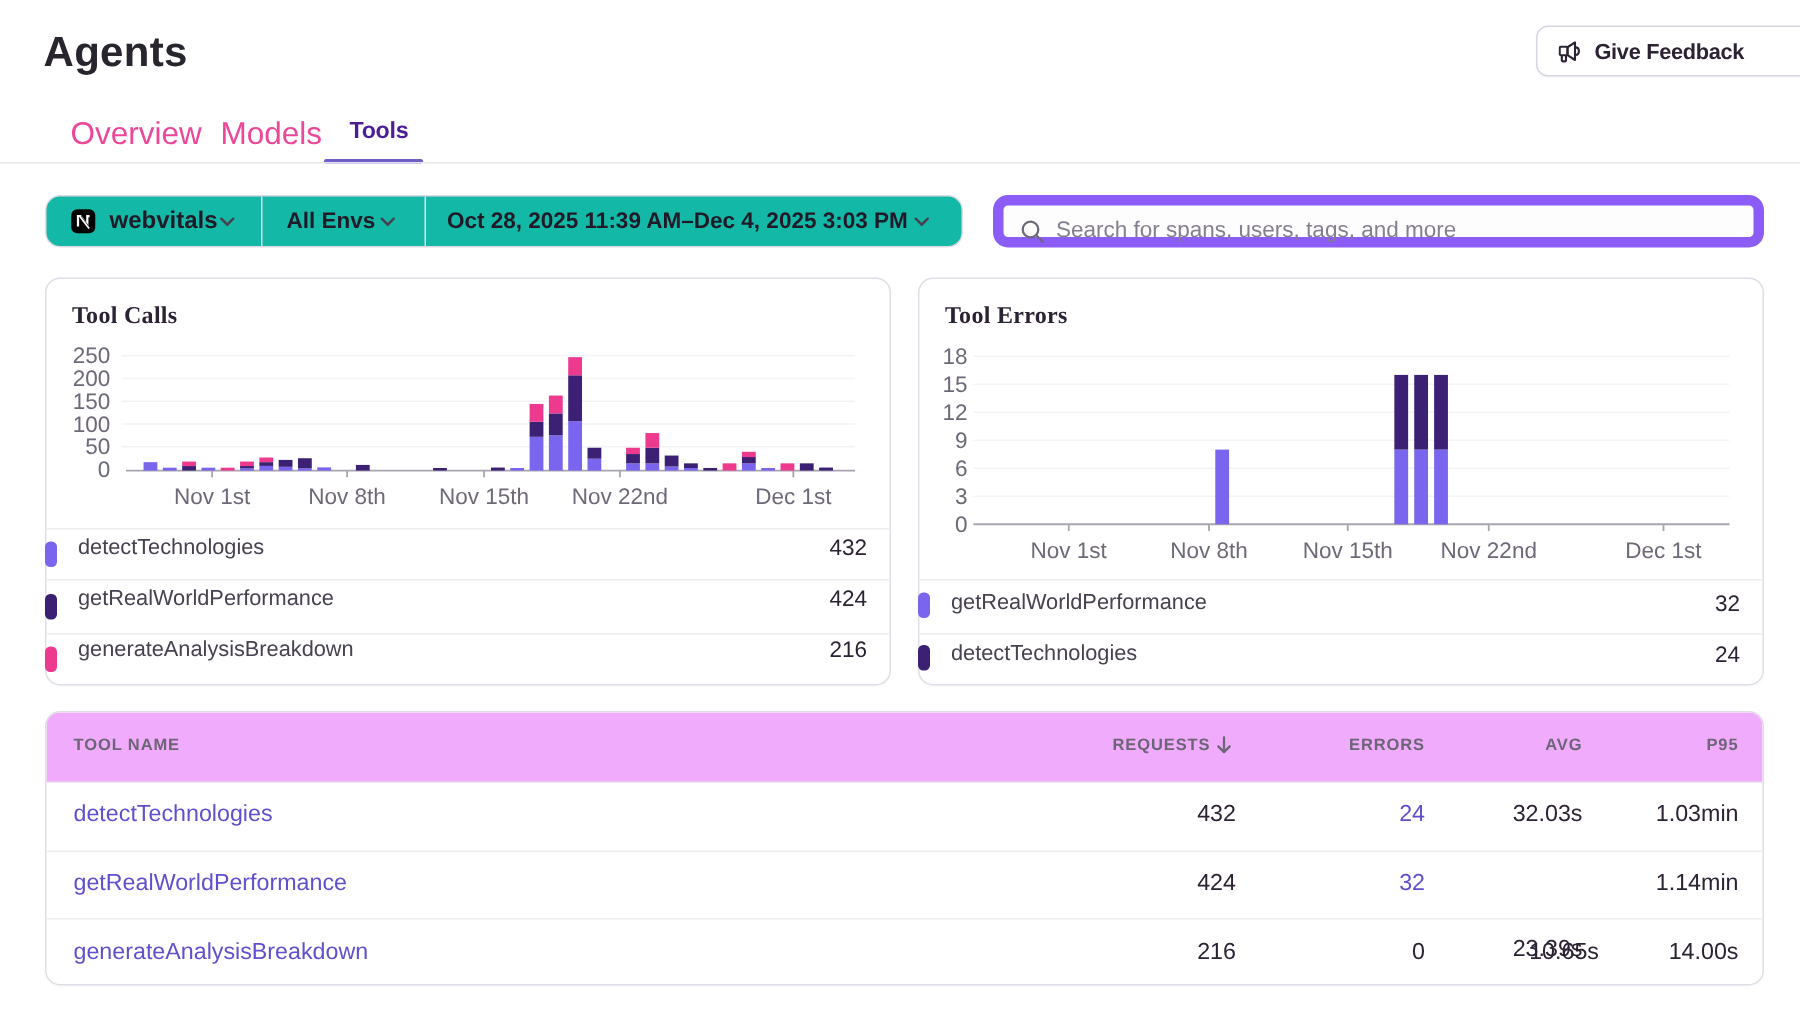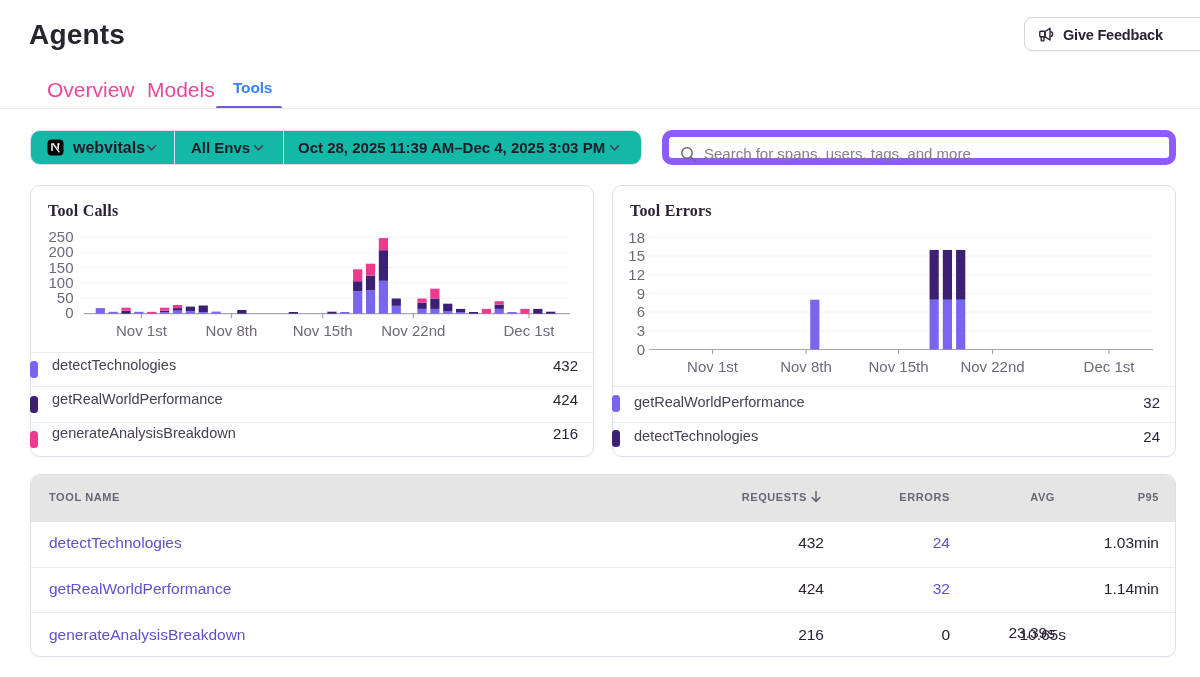--- a/index.html
+++ b/index.html
@@ -1,37 +1,37 @@
 <!DOCTYPE html>
 <html><head>
 <meta charset="utf-8">
 <style>
   * { margin:0; padding:0; box-sizing:border-box; }
   html,body { width:1200px; height:677px; background:#fff; font-family:"Liberation Sans", sans-serif; position:relative; overflow:hidden; }
   .abs { position:absolute; }
   h1 { position:absolute; left:29px; top:19px; font-size:28px; font-weight:700; color:#29252e; letter-spacing:0.2px; }
   .tab { position:absolute; top:78px; font-size:21px; color:#ec4899; }
-  .tab.active { color:#3b82f6; font-weight:700; font-size:15.5px; top:79px; letter-spacing:-0.2px; }
+  .tab.active { color:#4c1d95; font-weight:700; font-size:15.5px; top:79px; letter-spacing:-0.2px; }
   .tabline { position:absolute; left:216px; top:106px; width:66px; height:3px; background:#6c5fc7; border-radius:2px; }
   .hborder { position:absolute; left:0; top:108px; width:1200px; height:1px; background:#e8e5ec; }
   .btn { position:absolute; left:1024px; top:17px; width:183px; height:34px; background:#fff; border:1px solid #d9d5e0; border-radius:8px; box-shadow:0 1px 2px rgba(43,34,51,0.04); }
   .btn span { position:absolute; left:38px; top:9px; font-size:14.5px; font-weight:700; color:#2b2233; letter-spacing:-0.2px; }
   .filter { position:absolute; left:30px; top:130px; width:612px; height:35px; background:#14b8a6; border:1px solid #dfdbe4; border-radius:10px; }
   .fseg { position:absolute; top:0; height:33px; line-height:33px; font-size:15px; font-weight:700; color:#201a28; white-space:nowrap; }
   .fdiv { position:absolute; top:0; width:1px; height:33px; background:#e4e0e8; }
   .search { position:absolute; left:662px; top:130px; width:514px; height:35px; background:#fdfdfe; border:7px solid #8b5cf6; border-radius:10px; }
   .search .ph { position:absolute; left:35px; top:8px; font-size:15px; color:#847e90; }
   .panel { position:absolute; top:185px; width:564px; height:272px; background:#fff; border:1px solid #e1dde6; border-radius:10px; box-shadow:0 1px 2px rgba(43,34,51,0.03); }
   .ptitle { position:absolute; left:17px; top:16px; font-size:16px; font-weight:700; color:#2b2233; letter-spacing:0.2px;font-family:Liberation Serif, serif; }
   .legsep { position:absolute; left:0; width:562px; height:1px; background:#eeebf1; }
   .pill { position:absolute; left:-1px; width:8px; height:17px; border-radius:3.5px; }
   .legname { position:absolute; left:21px; font-size:14.5px; color:#474150; }
   .legval { position:absolute; right:15px; font-size:15px; color:#2b2233; }
   .tbl { position:absolute; left:30px; top:474px; width:1146px; height:183px; background:#fff; border:1px solid #e1dde6; border-radius:10px; box-shadow:0 1px 2px rgba(43,34,51,0.03); overflow:hidden; }
-  .thead { position:absolute; left:0; top:0; width:1144px; height:47px; background:#e5e5e5; border-bottom:1px solid #e9e6ec; }
+  .thead { position:absolute; left:0; top:0; width:1144px; height:47px; background:#f0abfc; border-bottom:1px solid #e9e6ec; }
   .th { position:absolute; top:16px; font-size:11px; font-weight:700; color:#6b6575; letter-spacing:0.6px; }
   .trow { position:absolute; left:0; width:1144px; height:45px; }
   .trsep { position:absolute; left:0; width:1144px; height:1px; background:#eeebf1; }
   .tname { position:absolute; left:18px; top:13px; font-size:15.5px; color:#6150cd; }
   .tnum { position:absolute; top:13px; font-size:15.5px; color:#2b2233; text-align:right; }
   .purple { color:#6150cd; }
 </style>
 </head>
 <body>
   <h1>Agents</h1>
@@ -226,30 +226,32 @@
         <path d="M5 1.5 V11 M1.2 7.6 L5 11.4 L8.8 7.6"></path>
       </svg>
       <span class="th" style="left:719px;width:200px;text-align:right;">ERRORS</span>
       <span class="th" style="left:824px;width:200px;text-align:right;">AVG</span>
       <span class="th" style="left:929px;width:199px;text-align:right;">P95</span>
     </div>
     <div class="trow" style="top:46px;">
       <span class="tname">detectTechnologies</span>
       <span class="tnum" style="left:593px;width:200px;">432</span>
       <span class="tnum purple" style="left:719px;width:200px;">24</span>
+      <span class="tnum" style="left:824px;width:200px;">32.03s</span>
       <span class="tnum" style="left:928px;width:200px;">1.03min</span>
     </div>
     <div class="trsep" style="top:92px;"></div>
     <div class="trow" style="top:92px;">
       <span class="tname">getRealWorldPerformance</span>
       <span class="tnum" style="left:593px;width:200px;">424</span>
       <span class="tnum purple" style="left:719px;width:200px;">32</span>
       <span class="tnum" style="left:824px;width:200px;margin-top:44px;">23.39s</span>
       <span class="tnum" style="left:928px;width:200px;">1.14min</span>
     </div>
     <div class="trsep" style="top:137px;"></div>
     <div class="trow" style="top:138px;">
       <span class="tname">generateAnalysisBreakdown</span>
       <span class="tnum" style="left:593px;width:200px;">216</span>
       <span class="tnum" style="left:719px;width:200px;">0</span>
       <span class="tnum" style="left:835px;width:200px;">10.65s</span>
+      <span class="tnum" style="left:928px;width:200px;">14.00s</span>
     </div>
   </div>
 
 </body></html>

